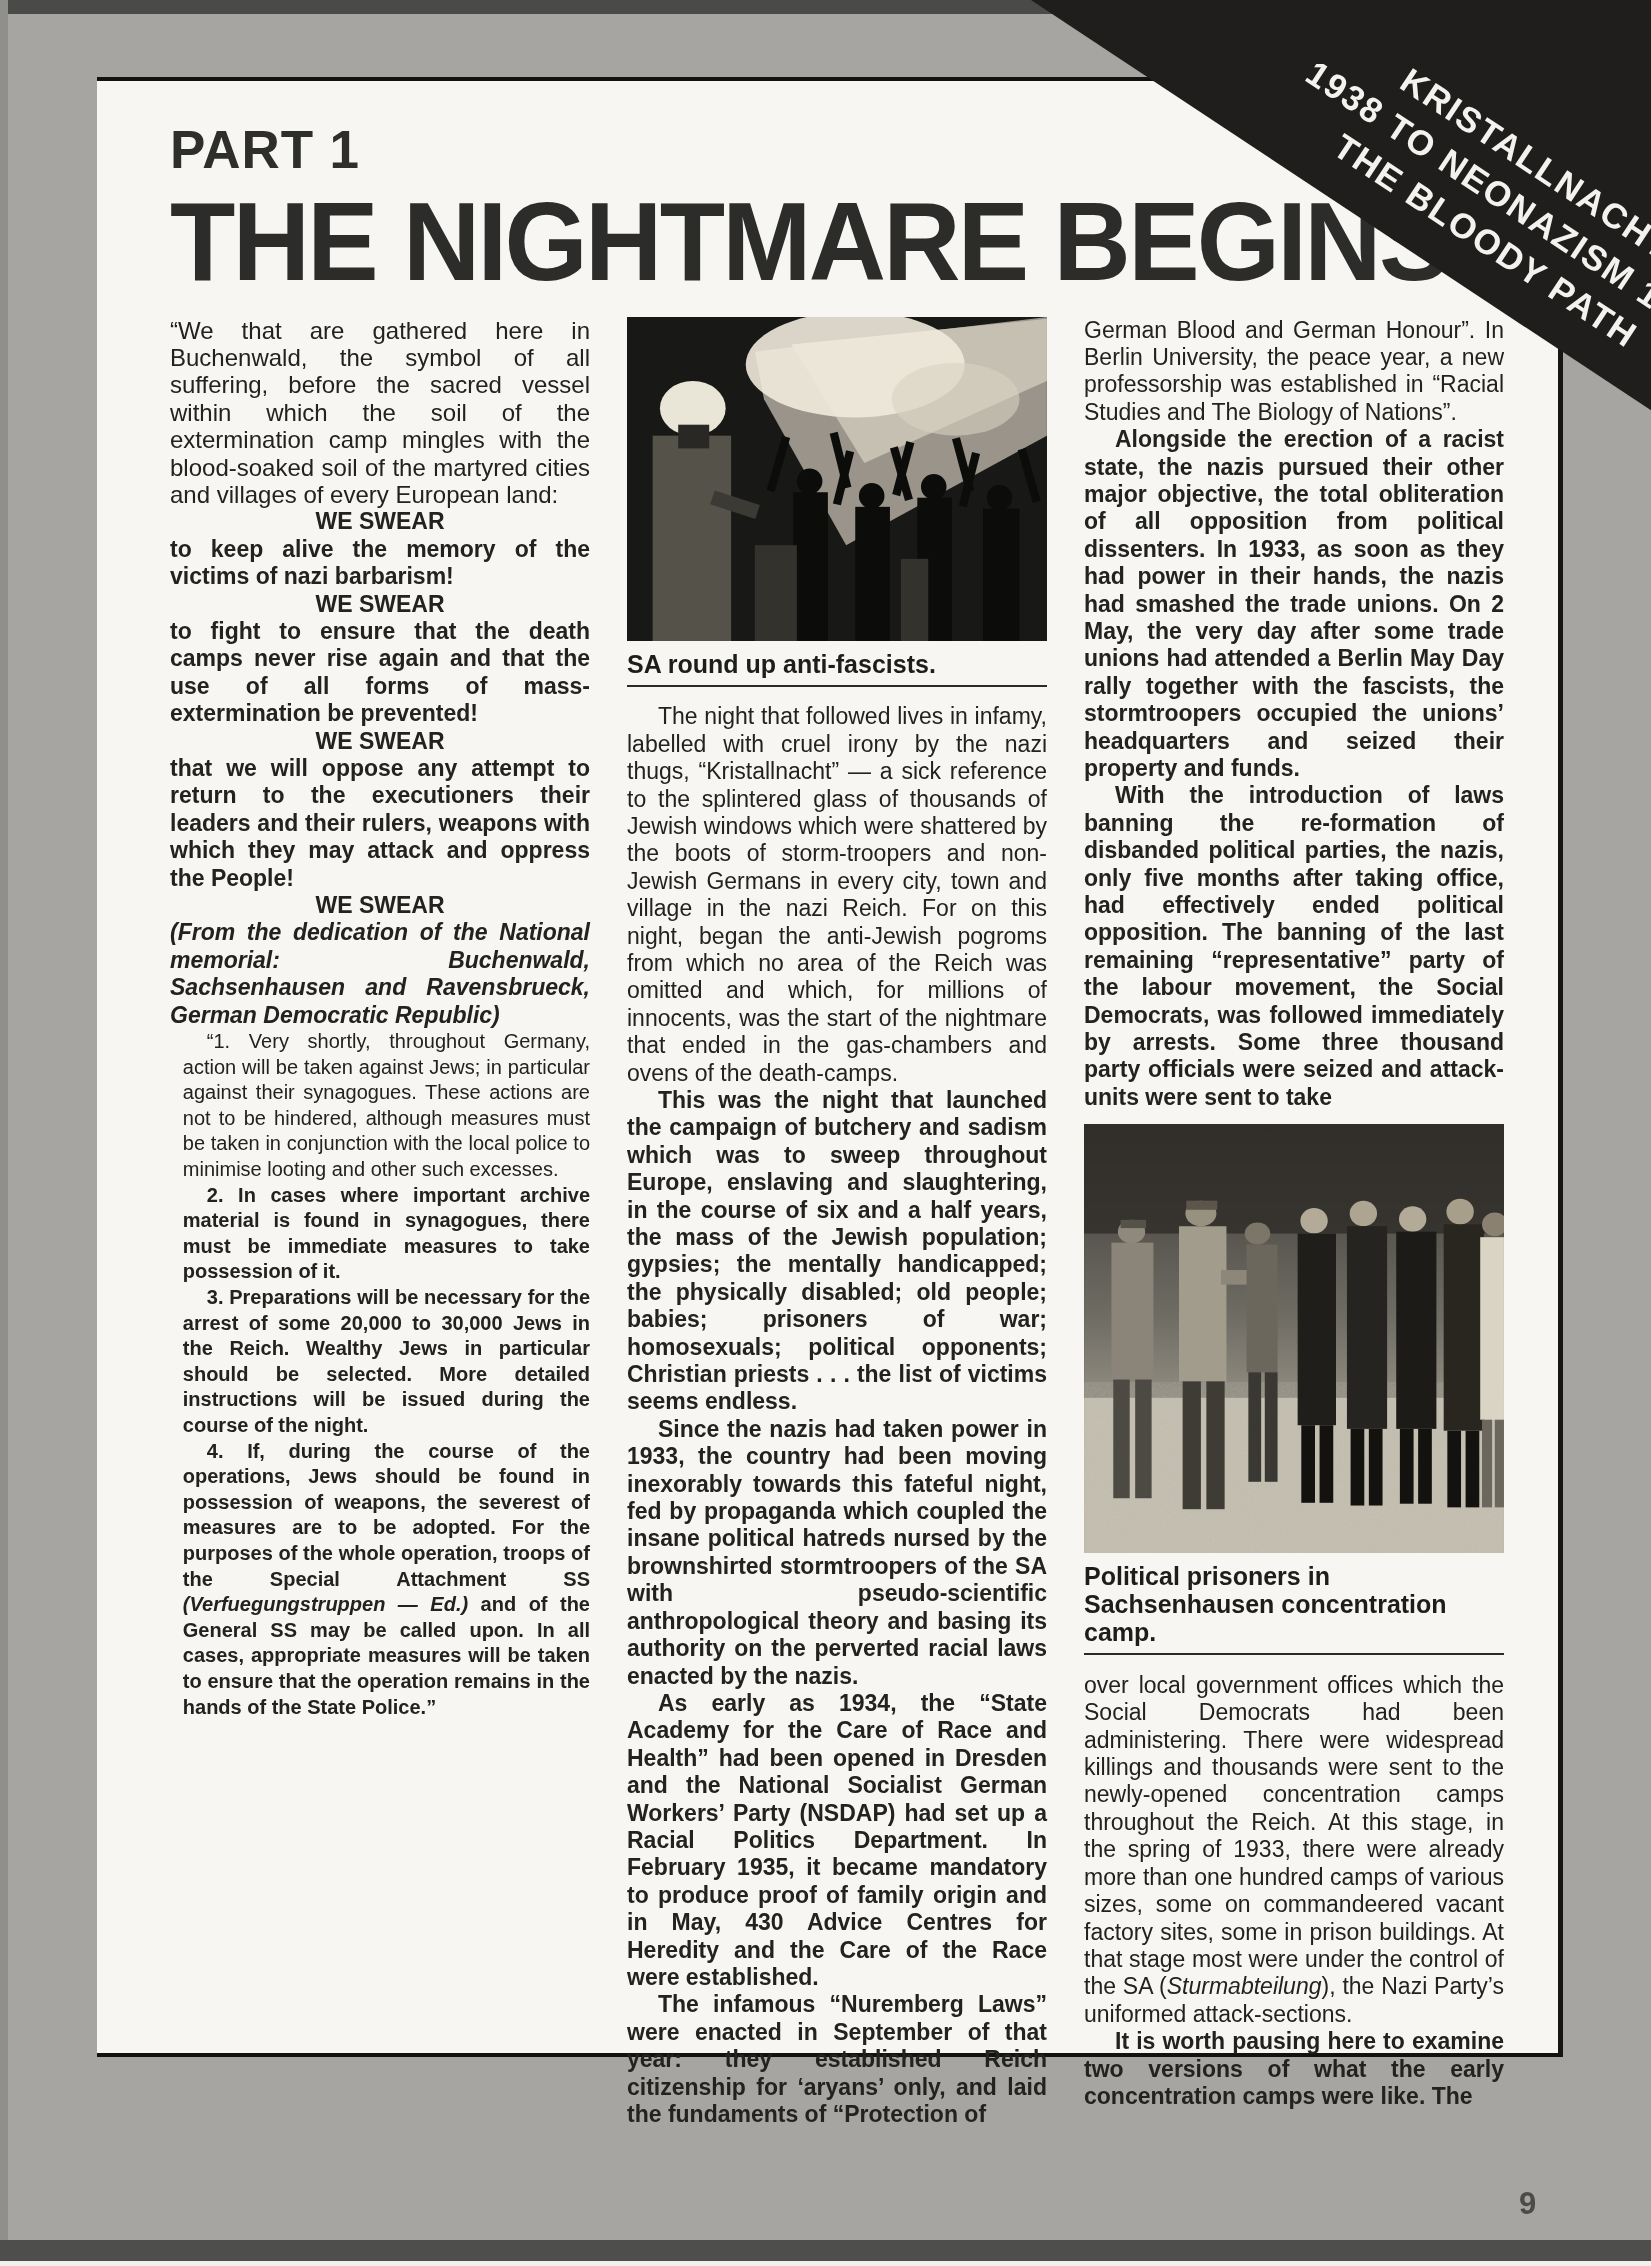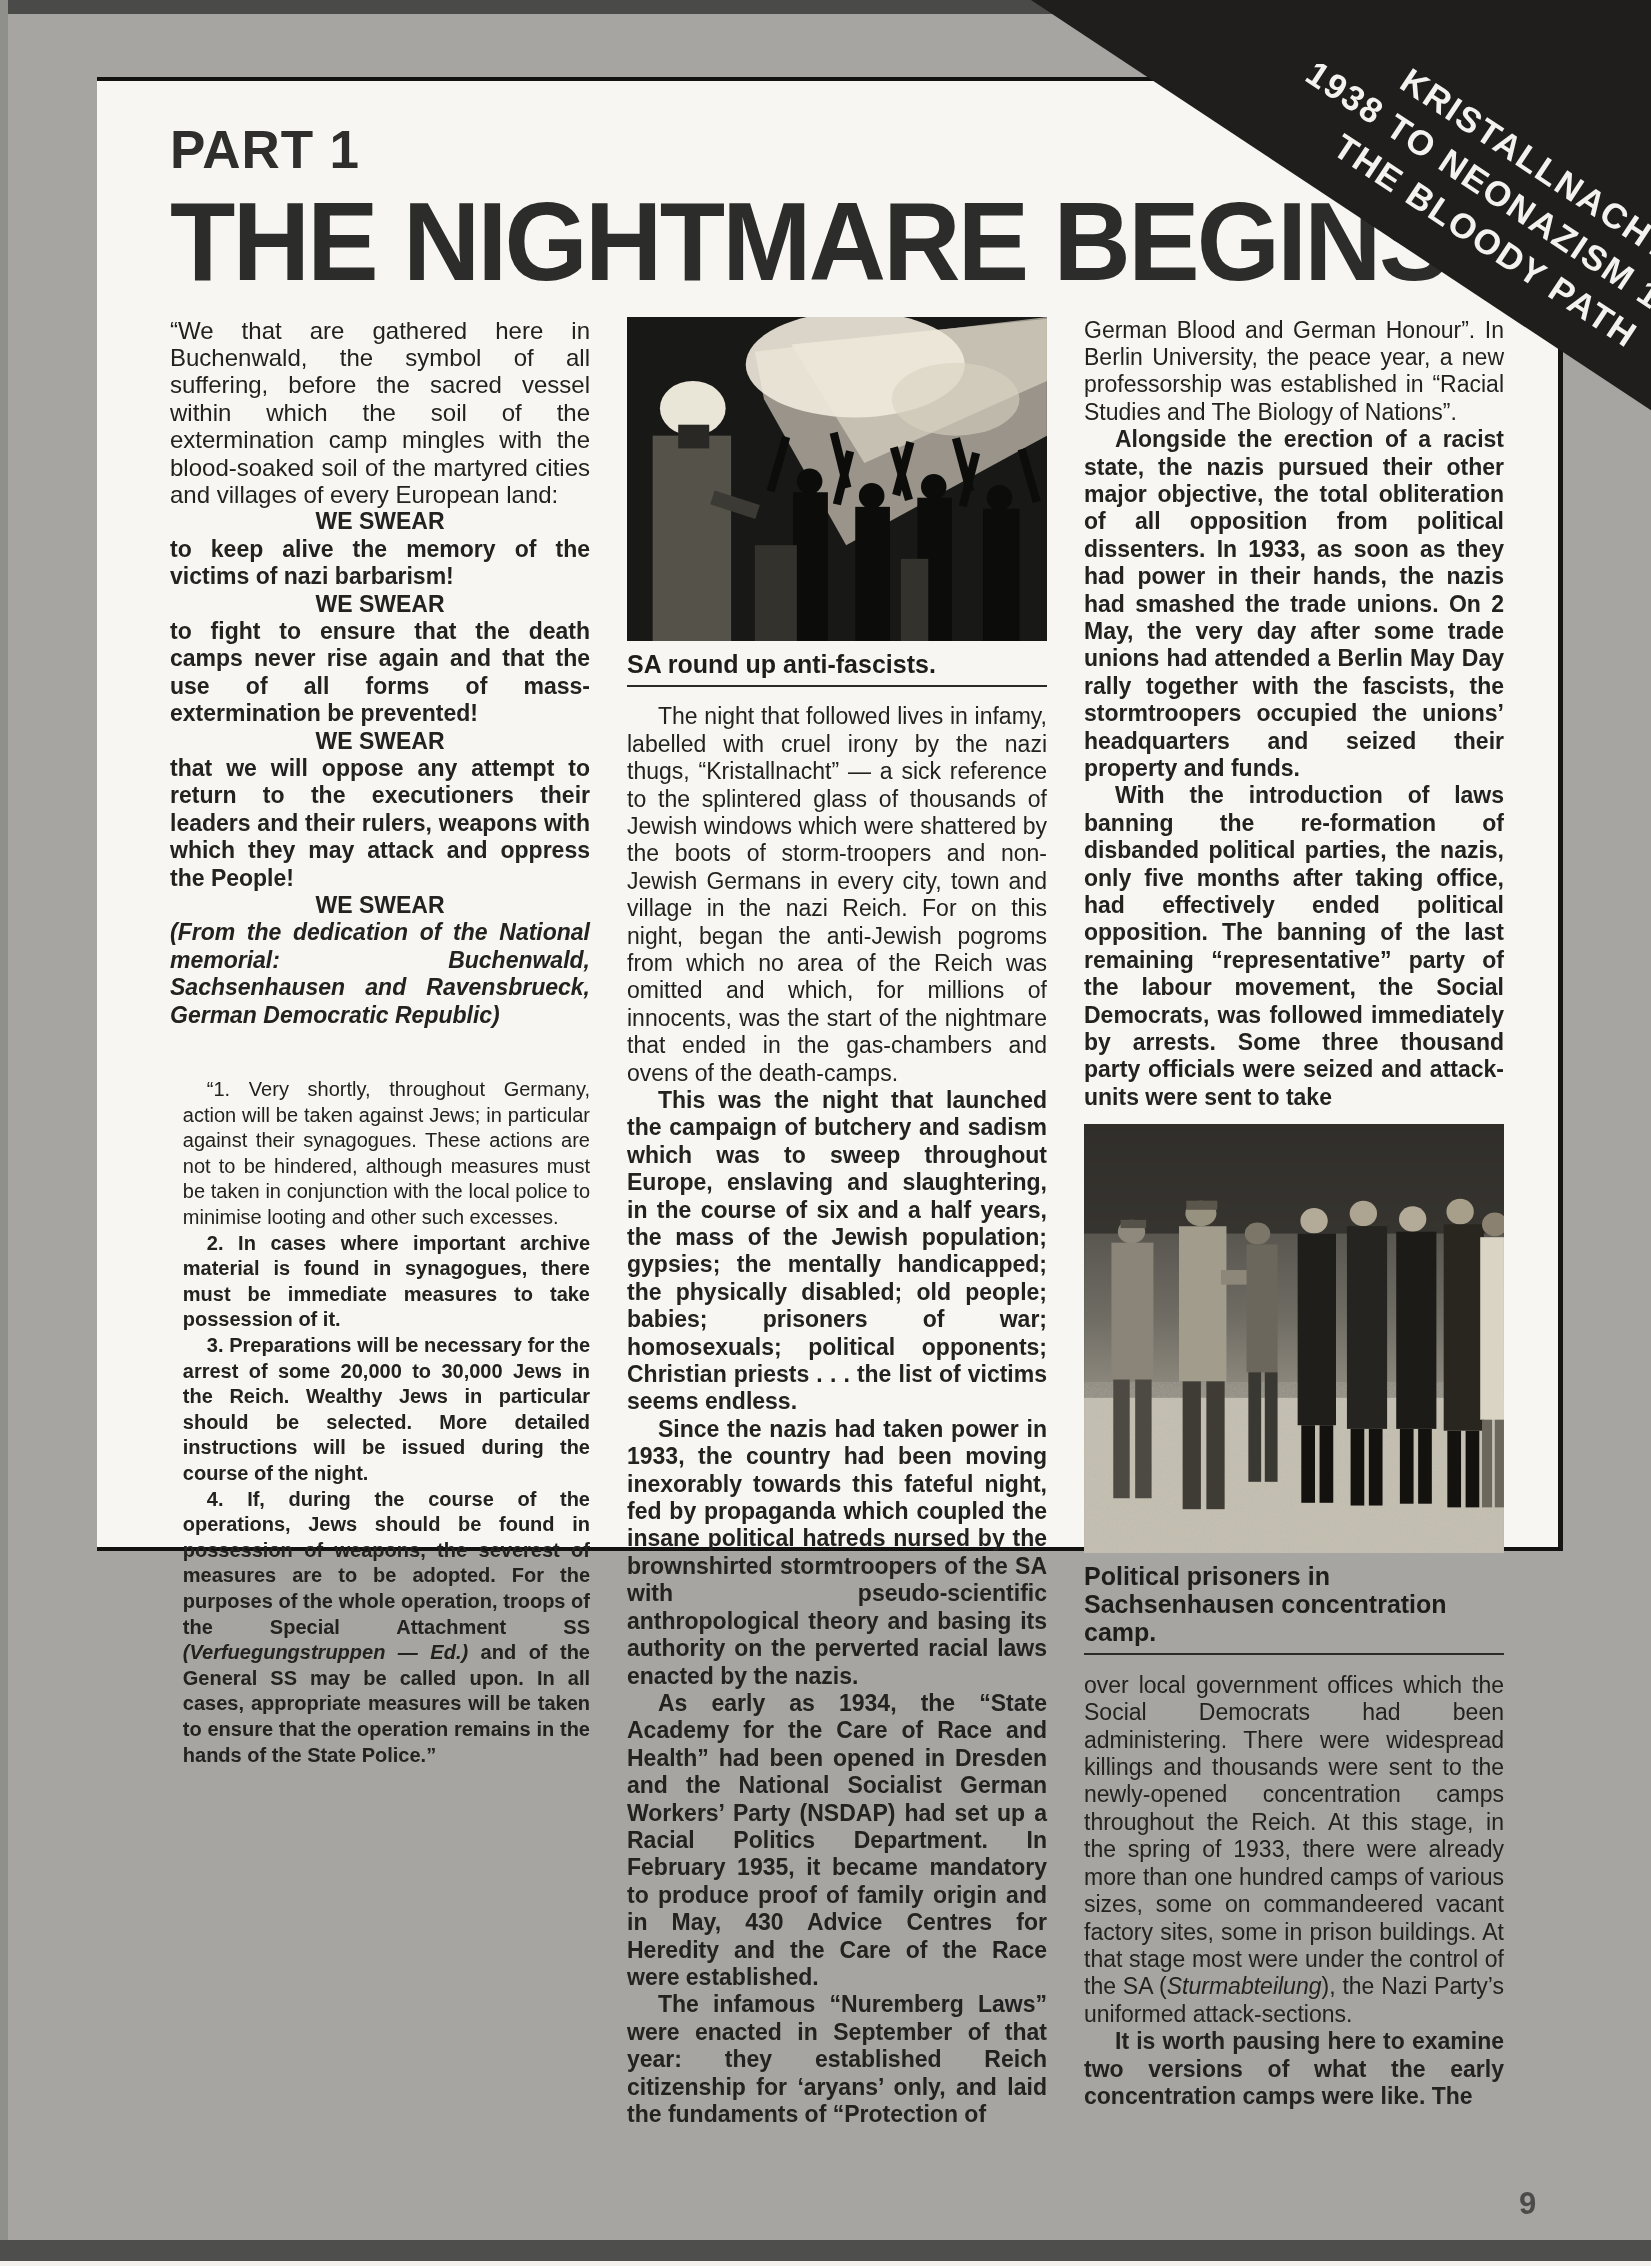--- a/index.html
+++ b/index.html
@@ -13,21 +13,21 @@
   }
   
   .strip-top{position:absolute;left:0;top:0;width:1651px;height:13.7px;background:#4a4a48;}
   .strip-left{position:absolute;left:0;top:0;width:8.2px;height:2267px;background:#8f8f8b;}
   .strip-bottom{position:absolute;left:0;top:2240px;width:1651px;height:21px;background:#4e4e4c;}
   .strip-bottom-white{position:absolute;left:0;top:2261px;width:1651px;height:5.5px;background:#f2f1ee;}
 
   
   .page{
     position:absolute;left:97px;top:77px;
-    width:1466px;height:1474px;
+    width:1466px;height:1980px;
     box-sizing:border-box;
     background:#f7f6f2;
     border-top:4.6px solid #121210;
     border-right:5.5px solid #161614;
     border-bottom:4.6px solid #121210;
   }
   .page-inner{
     position:relative;
     padding:38px 51px 27.4px 73px;
   }
@@ -64,21 +64,20 @@
   .p + .p{margin-top:0;font-weight:bold;}
   .indent{text-indent:31px;}
   .bold-lead{font-weight:normal;font-size:24px;}
   .center{text-align:center;}
   .italic{font-style:italic;}
   .gap-top{margin-top:27.4px;}
   .teletype{
     font-size:20px;
     line-height:25.6px;
     padding-left:12.8px;
-    margin-top:48px;
   }
   .teletype .p{text-indent:24px;}
   figure{margin:0;}
   .photo-frame{
     width:100%;
     display:block;
     background:#1a1a18;
   }
   .caption{
     font-weight:bold;

